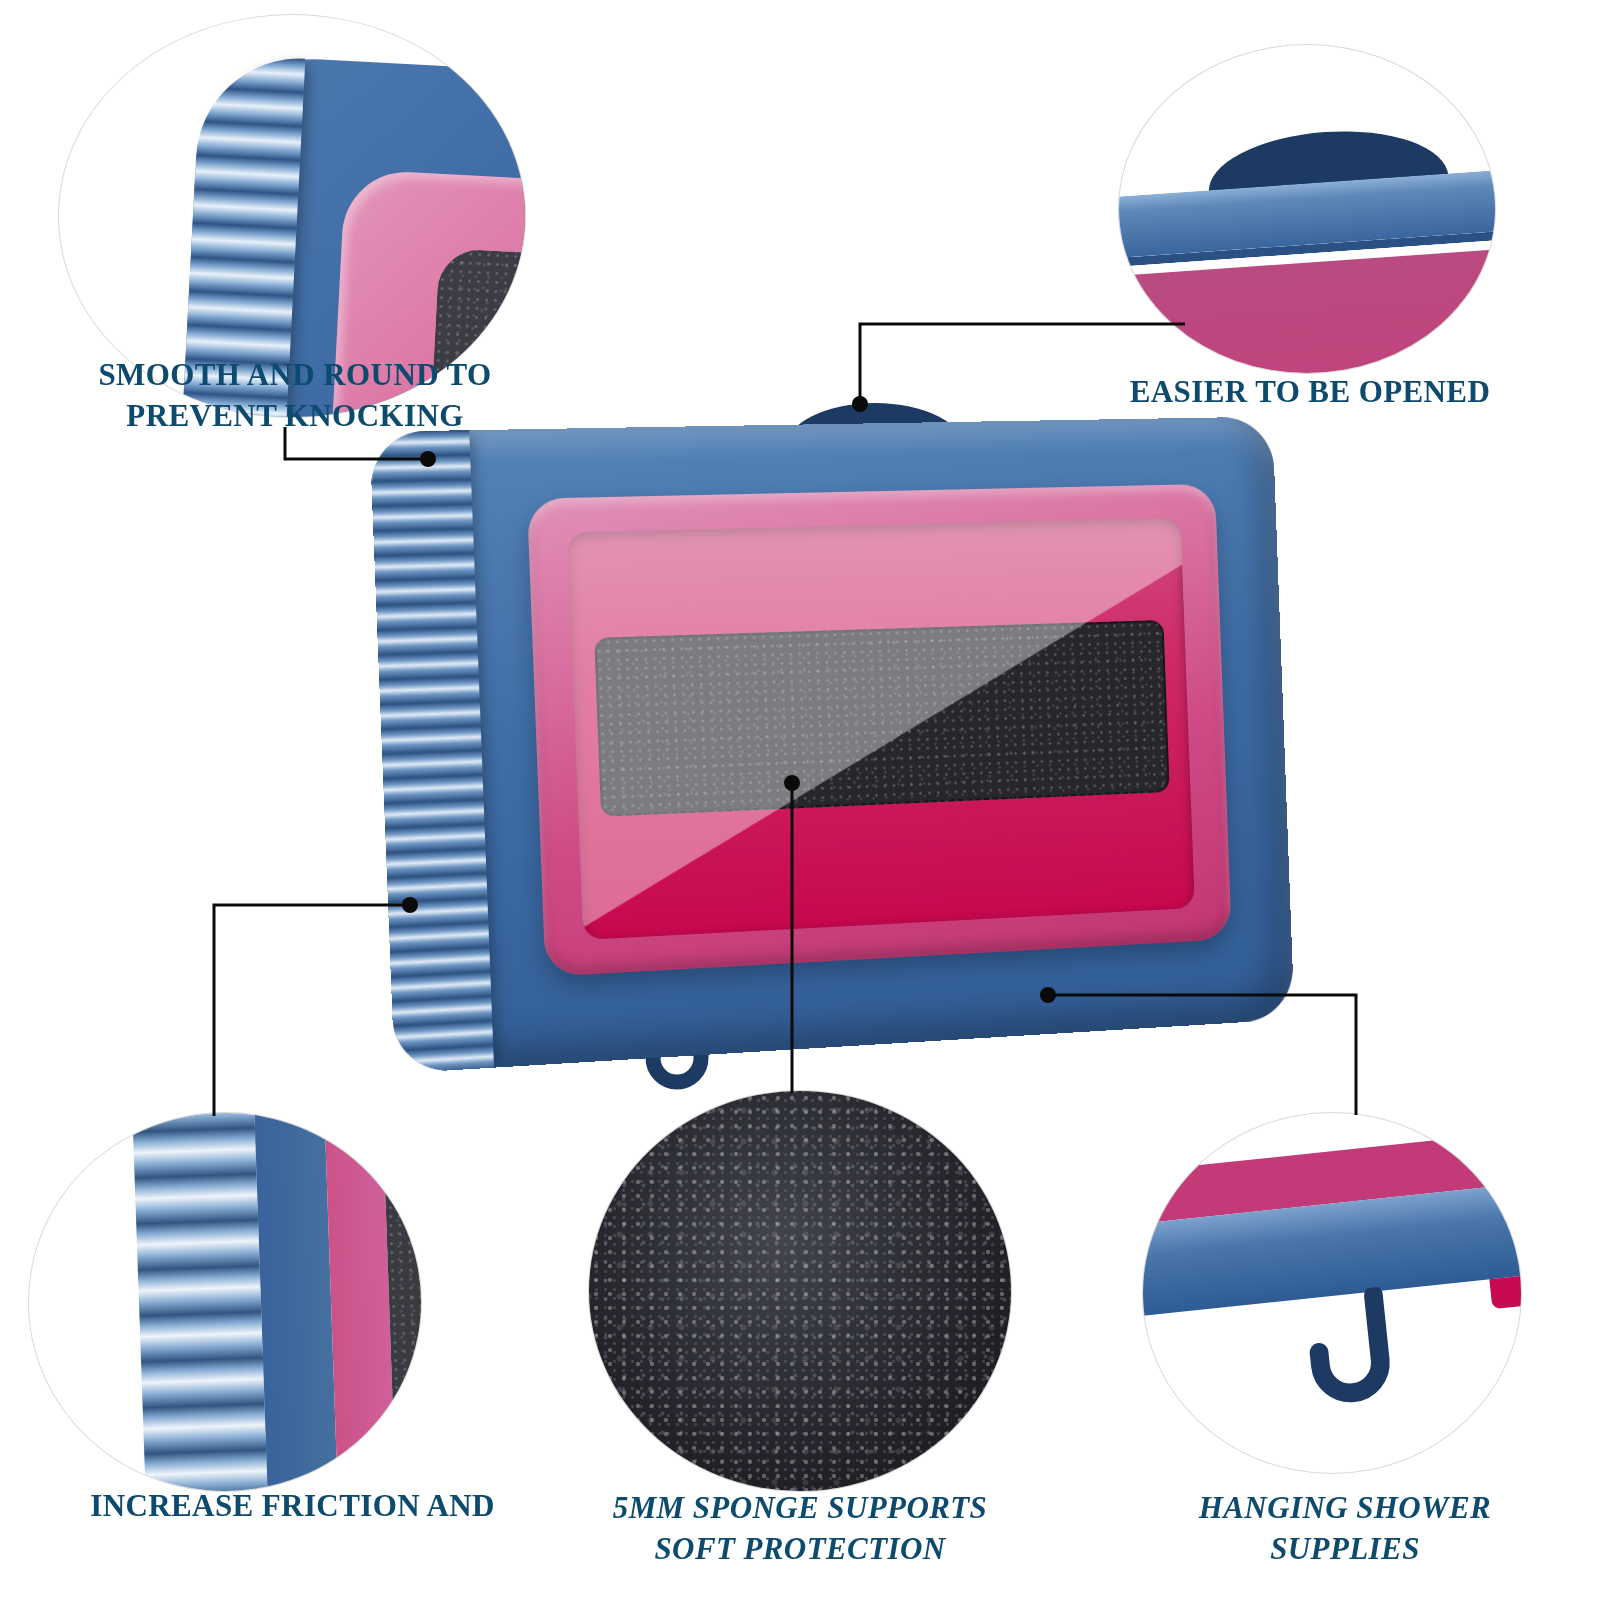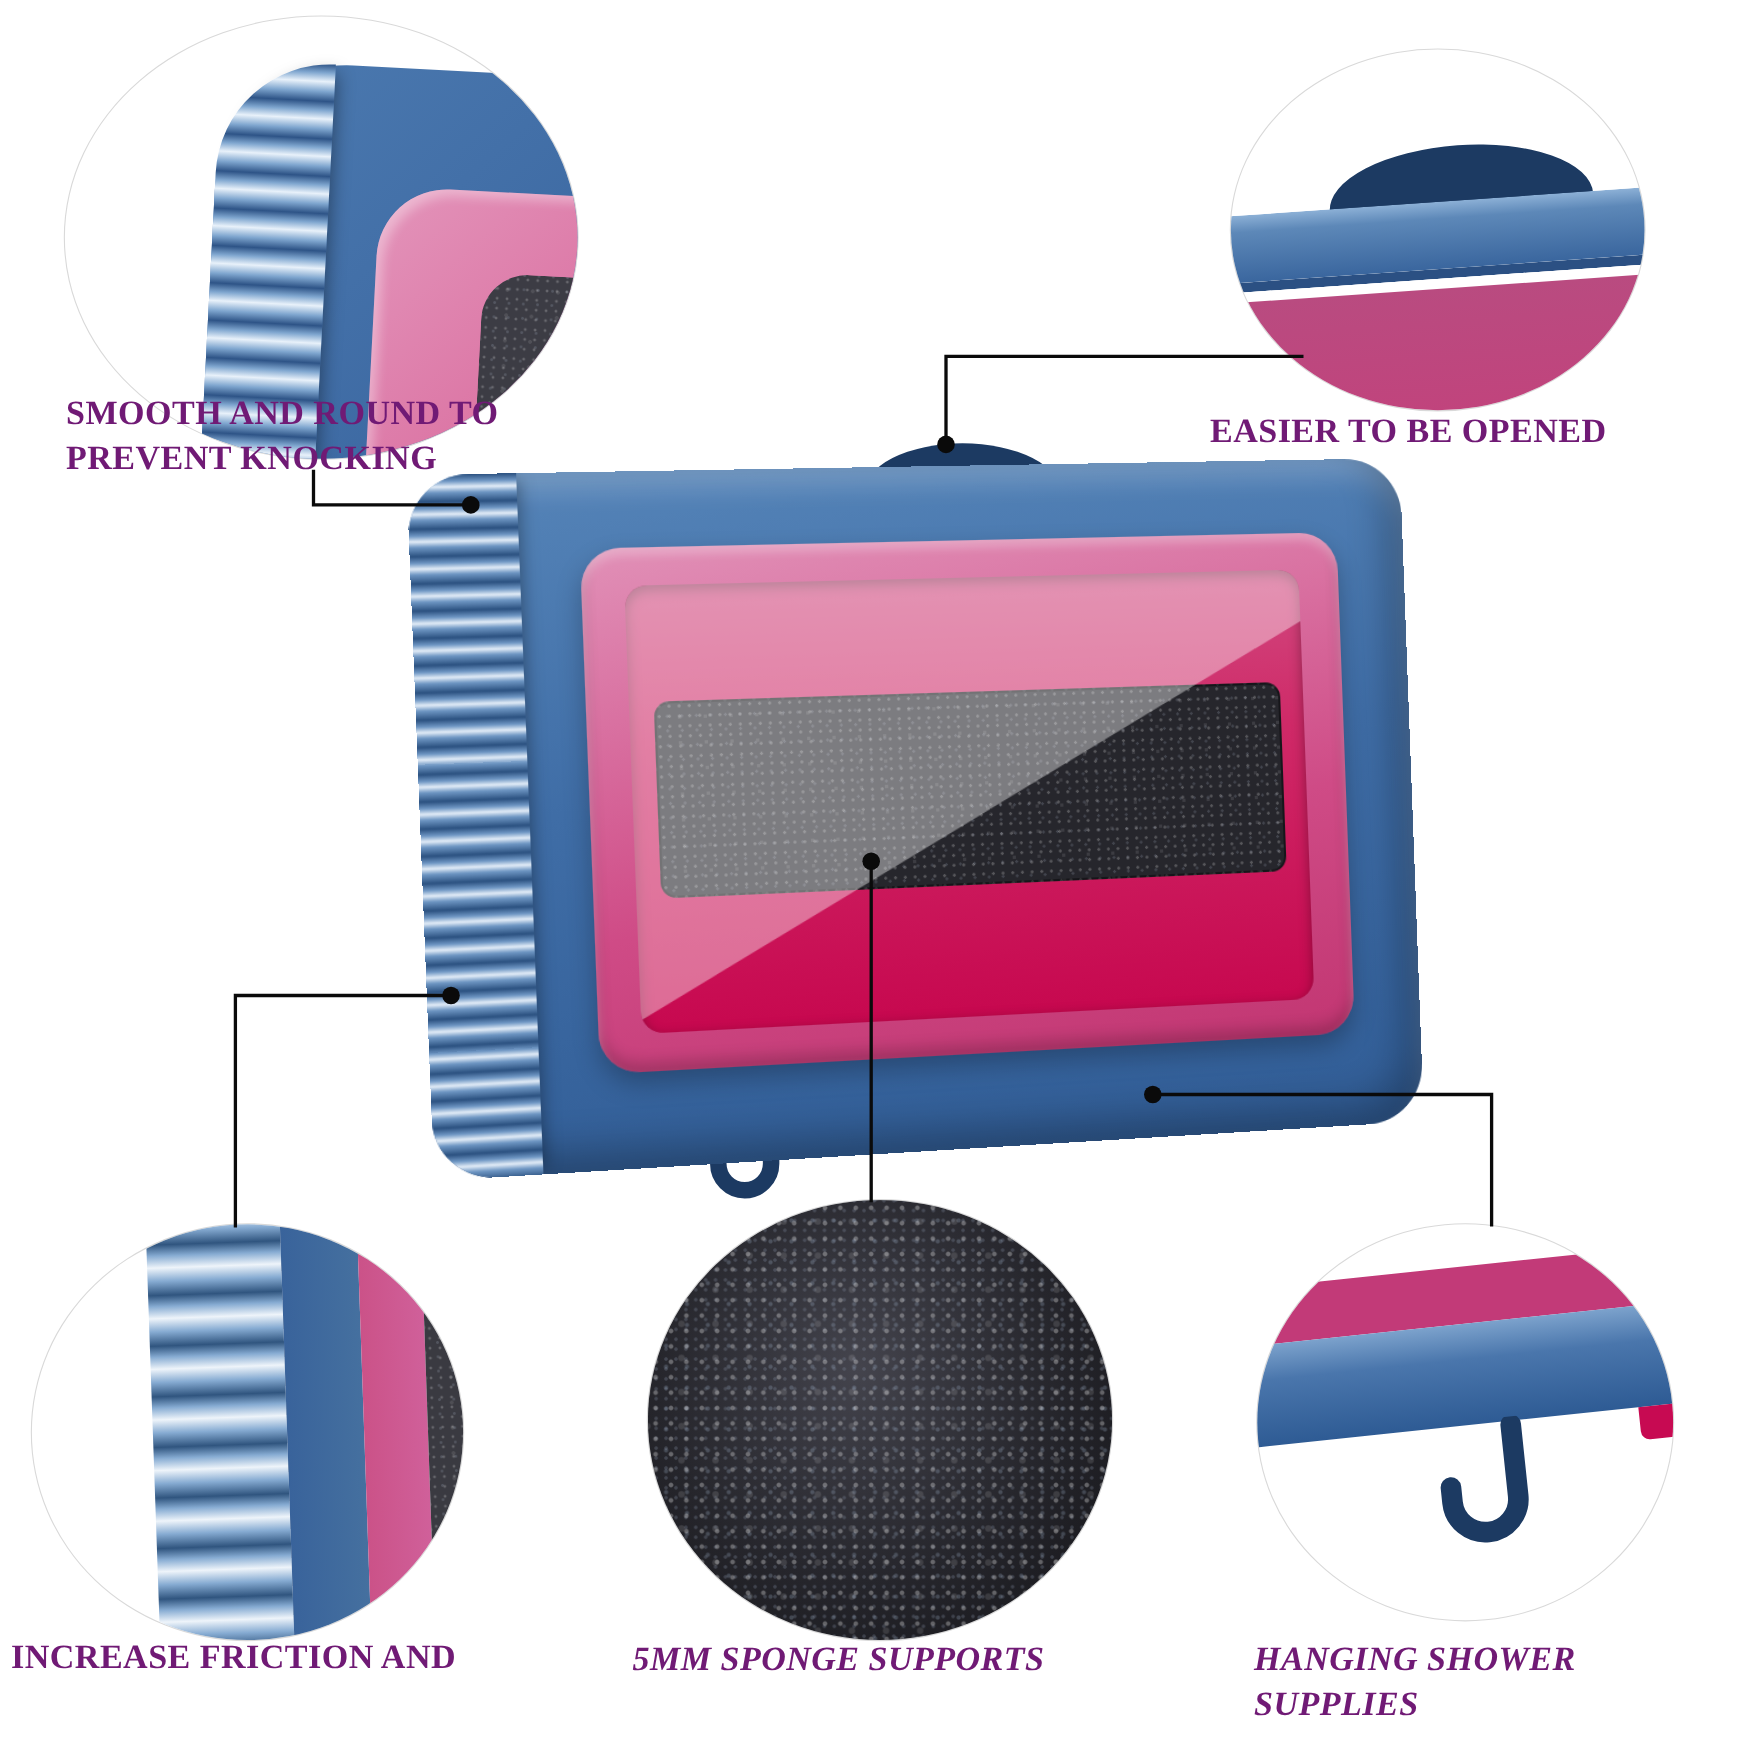--- a/index.html
+++ b/index.html
@@ -7,22 +7,23 @@
   body {
     position:relative;
     background:#ffffff;
     overflow:hidden;
     font-family:"Liberation Serif", serif;
   }
 
   
   .callout-label {
     position:absolute;
+    text-align:center;
     font-weight:700;
-    color:#701a75;
+    color:#0c4a6e;
     font-size:31px;
     line-height:1.32;
     letter-spacing:.4px;
     z-index:9;
   }
   .callout-label span { display:block; }
 
   
   .zoom {
     position:absolute;
@@ -307,18 +308,19 @@
 <div class="callout-label label-tr">
   <span>EASIER TO BE OPENED</span>
 </div>
 
 <div class="callout-label label-bl">
   <span>INCREASE FRICTION AND</span>
 </div>
 
 <div class="callout-label label-bc">
   <span>5MM SPONGE SUPPORTS</span>
+  <span>SOFT PROTECTION</span>
 </div>
 
 <div class="callout-label label-br">
   <span>HANGING SHOWER</span>
   <span>SUPPLIES</span>
 </div>
 
 </body></html>

